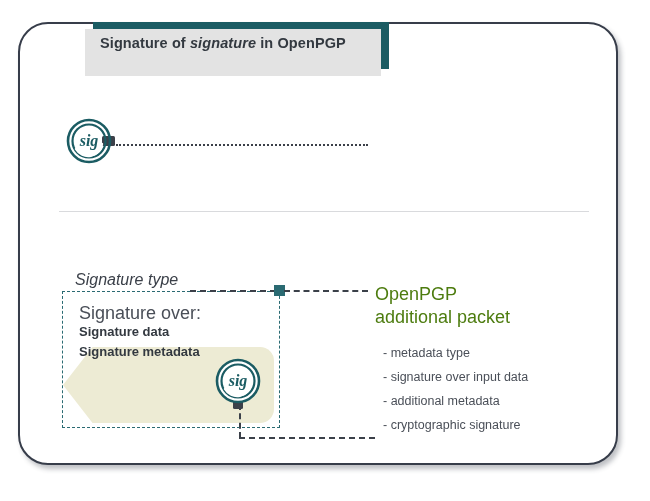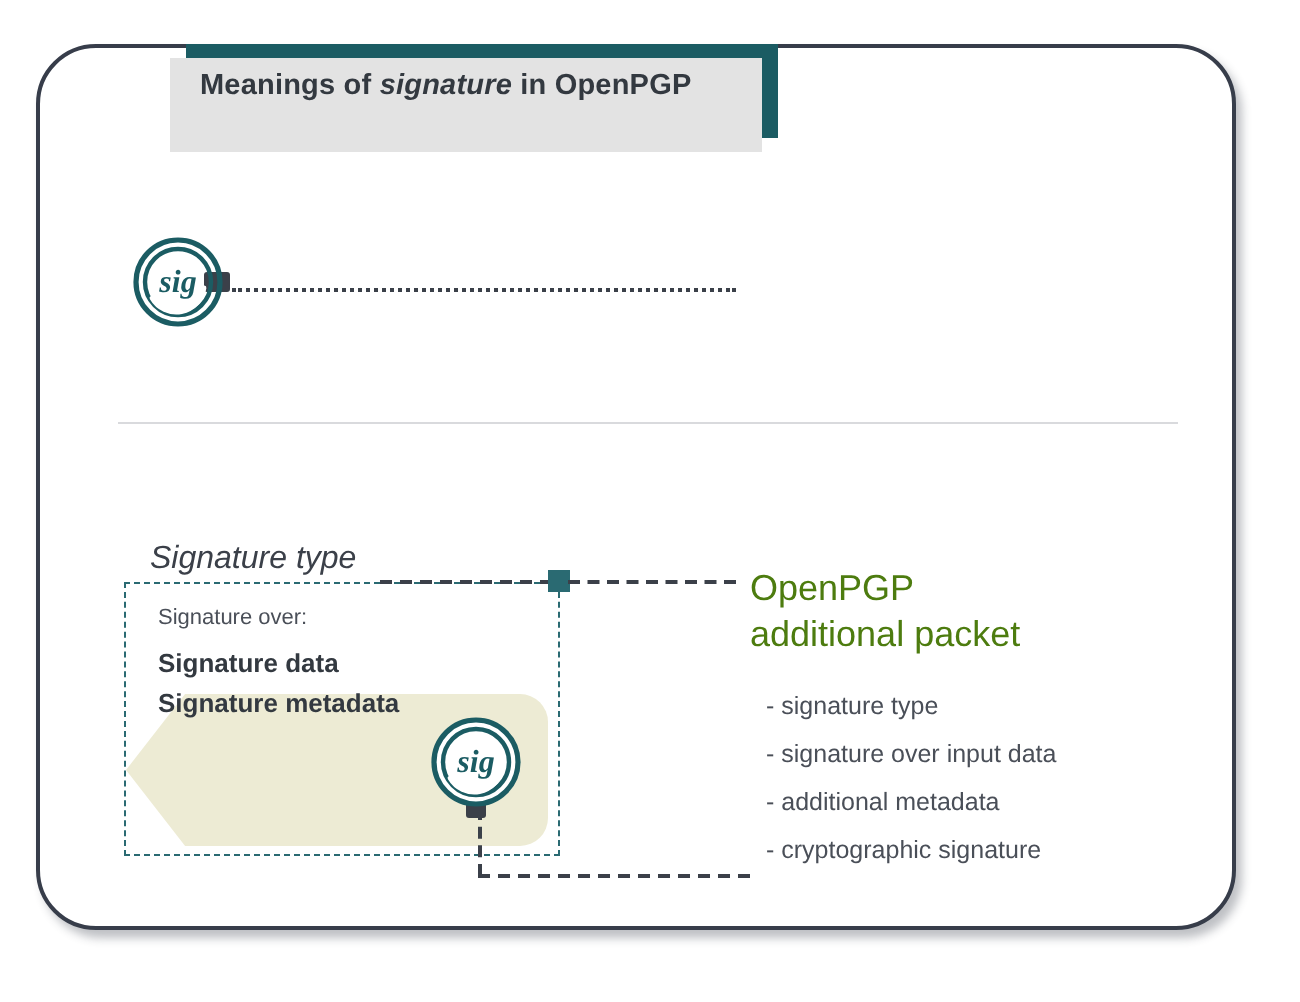--- a/index.html
+++ b/index.html
@@ -135,21 +135,21 @@
     background: #edebd4;
     border-radius: 14px;
     clip-path: polygon(14% 0%, 100% 0%, 100% 100%, 14% 100%, 0% 50%);
   }
 
   
   #sig-over {
     position: absolute;
     left: 79px;
     top: 303px;
-    font-size: 11px;
+    font-size: 18px;
     color: #4a4f58;
   }
   #sig-data {
     position: absolute;
     left: 79px;
     top: 324px;
     font-size: 13px;
     font-weight: 700;
     color: #333940;
   }
@@ -228,21 +228,21 @@
 </style>
 </head>
 <body>
 
 <div id="slide">
 
   <div id="card"></div>
 
   <div id="title-accent"></div>
   <div id="title-box"></div>
-  <div id="title-text"><span>Meanings of </span><em>signature</em><span> in OpenPGP</span></div>
+  <div id="title-text"><span>Signature of </span><em>signature</em><span> in OpenPGP</span></div>
 
   <div class="seal" id="seal-top">
     <svg width="50" height="50" viewBox="0 0 50 50">
       <rect x="36" y="20" width="13" height="10" rx="1.5" fill="#3b4049"></rect>
       <circle cx="23" cy="25" r="21" fill="none" stroke="#1b5c63" stroke-width="2.6"></circle>
       <circle cx="23" cy="25" r="16.5" fill="none" stroke="#1b5c63" stroke-width="2.2"></circle>
       <path d="M 10 33 A 14 14 0 0 0 36 28" fill="none" stroke="#ffffff" stroke-width="2.4" stroke-linecap="round"></path>
       <text x="23" y="30" text-anchor="middle" font-family="'Liberation Serif', serif" font-style="italic" font-weight="700" font-size="16" fill="#1b5c63">sig</text>
     </svg>
   </div>
@@ -274,19 +274,19 @@
   <div id="conn-mid-h"></div>
   <div id="conn-down-v"></div>
   <div id="conn-bottom-h"></div>
 
   <div id="packet-title">
     <div>OpenPGP</div>
     <div>additional packet</div>
   </div>
 
   <div id="packet-list">
-    <div>- signature type</div>
+    <div>- metadata type</div>
     <div>- signature over input data</div>
     <div>- additional metadata</div>
     <div>- cryptographic signature</div>
   </div>
 
 </div>
 
 </body></html>

